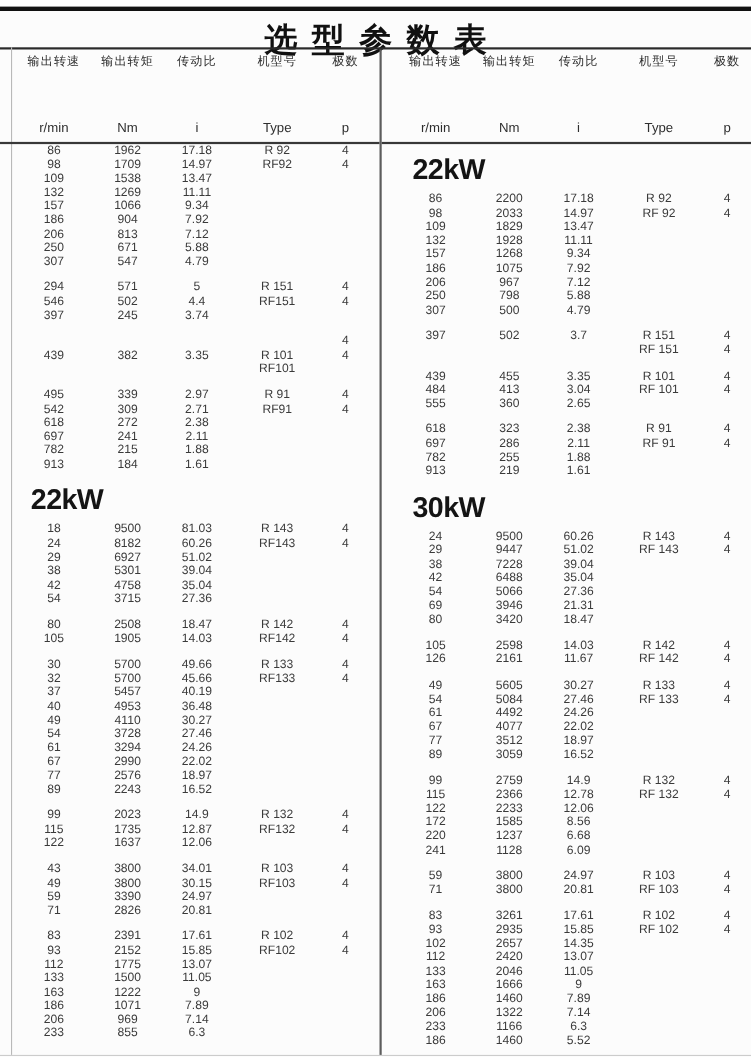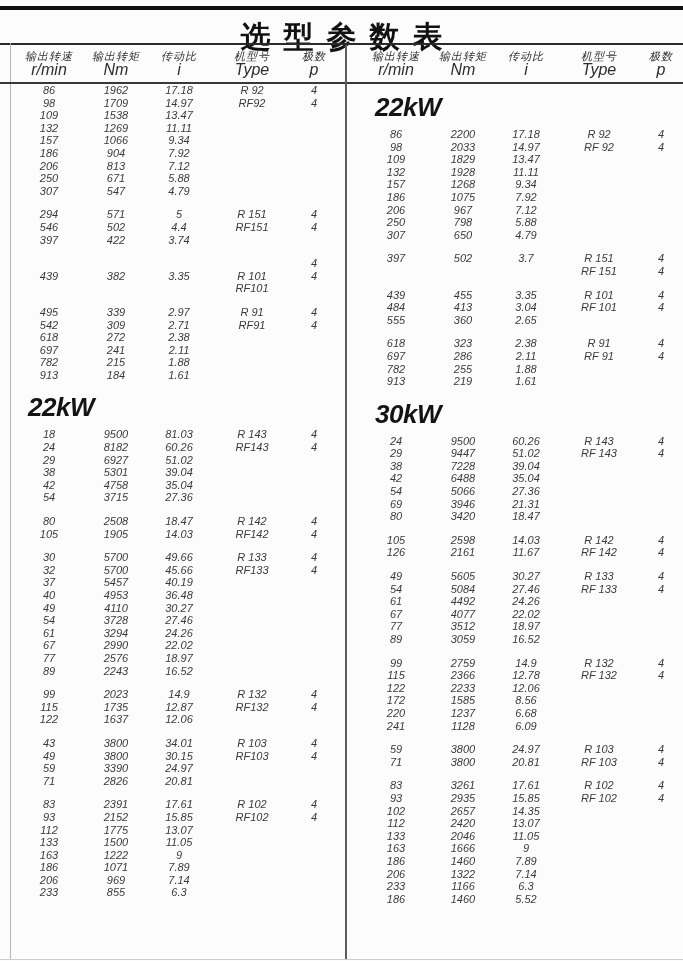--- a/index.html
+++ b/index.html
@@ -10,31 +10,31 @@
   }
   .rule-top{position:absolute;top:6px;left:0;width:683px;height:4px;background:#101010;}
   .page-title{
     position:absolute;top:21px;left:0;width:100%;margin:0;text-align:center;
     font-size:30px;line-height:31px;font-weight:bold;color:#111;
     letter-spacing:13px;text-indent:13px;
   }
   .rule-title{position:absolute;top:43px;left:0;width:683px;height:2px;background:#2a2a2a;}
   .rule-left{position:absolute;top:43px;left:10px;bottom:2px;width:1px;background:#b9b9b9;}
   .rule-bottom{position:absolute;left:0;bottom:1px;width:683px;height:1px;background:#cccccc;}
-  .panels{position:absolute;top:45px;left:0;width:683px;height:914px;display:flex;font-style:italic;}
+  .panels{position:absolute;top:45px;left:0;width:683px;height:914px;display:flex;}
   .panel{box-sizing:border-box;}
   .panel.left{width:347px;border-right:2px solid #5d5d5d;}
   .panel.right{width:336px;}
   .col-headers{
     display:grid;grid-template-columns:70px 64px 62px 84px 40px;
     padding:5px 0 6px 14px;border-bottom:2px solid #383838;
   }
   .hcell{text-align:center;}
   .hlabel{font-size:11px;line-height:13px;color:#2e2e2e;letter-spacing:1px;}
-  .hunit{font-size:16px;line-height:13px;color:#2e2e2e;}
+  .hunit{font-size:12px;line-height:13px;color:#2e2e2e;margin-top:47px;}
   .kw-heading{
     font-size:26px;line-height:30px;font-weight:800;color:#141414;
     margin:8px 0 6px 28px;letter-spacing:-0.5px;
   }
   .group{margin-bottom:11px;}
   .row{display:grid;grid-template-columns:70px 64px 62px 84px 40px;padding-left:14px;}
   .cell{
     text-align:center;font-size:11px;height:12.6px;line-height:12.6px;
     color:#3a3a3a;white-space:pre;
   }
@@ -147,21 +147,21 @@
           </div>
           <div class="row">
             <div class="cell">546</div>
             <div class="cell">502</div>
             <div class="cell">4.4</div>
             <div class="cell">RF151</div>
             <div class="cell">4</div>
           </div>
           <div class="row">
             <div class="cell">397</div>
-            <div class="cell">422</div>
+            <div class="cell">245</div>
             <div class="cell">3.74</div>
             <div class="cell"></div>
             <div class="cell"></div>
           </div>
         </div>
         <div class="group">
           <div class="row">
             <div class="cell"></div>
             <div class="cell"></div>
             <div class="cell"></div>
@@ -548,21 +548,21 @@
           </div>
           <div class="row">
             <div class="cell">250</div>
             <div class="cell">798</div>
             <div class="cell">5.88</div>
             <div class="cell"></div>
             <div class="cell"></div>
           </div>
           <div class="row">
             <div class="cell">307</div>
-            <div class="cell">650</div>
+            <div class="cell">500</div>
             <div class="cell">4.79</div>
             <div class="cell"></div>
             <div class="cell"></div>
           </div>
         </div>
         <div class="group">
           <div class="row">
             <div class="cell">397</div>
             <div class="cell">502</div>
             <div class="cell">3.7</div>

